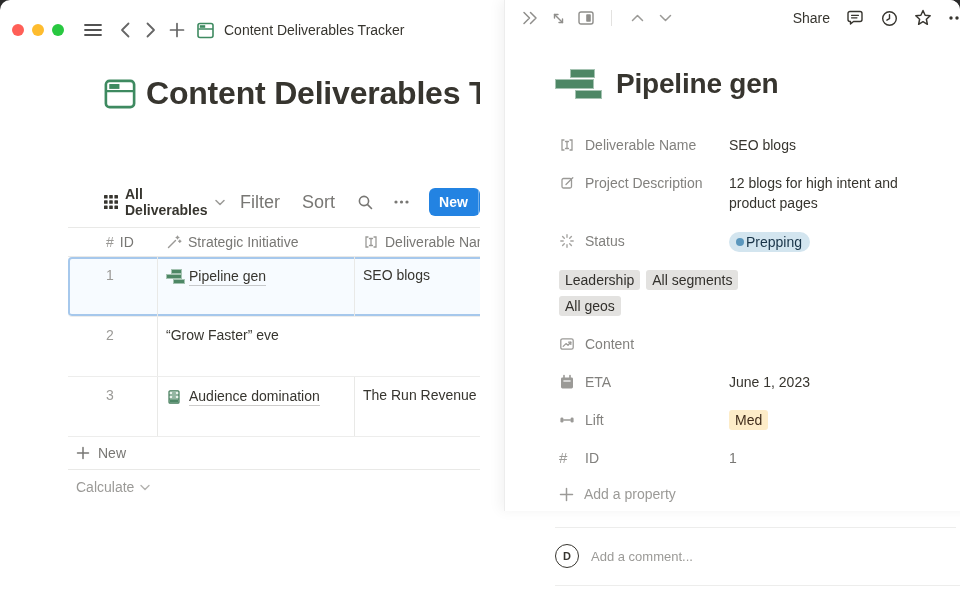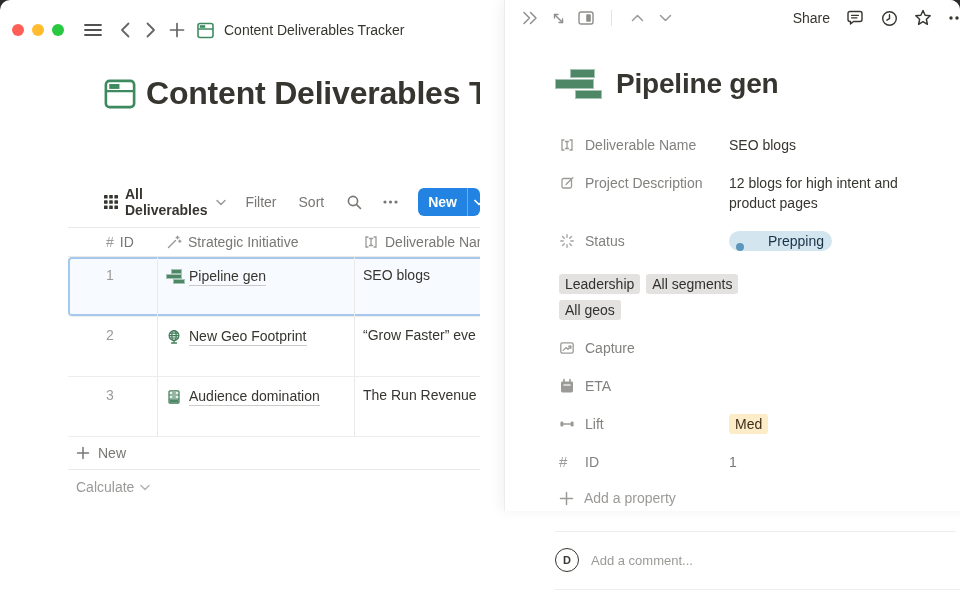--- a/index.html
+++ b/index.html
@@ -18,21 +18,21 @@
   .tb-ic + .tb-ic { margin-left:4px; }
   .win-title { margin-left:8px; font-size:14px; color:#37352f; white-space:nowrap; }
 
   .doc-title { margin:27px 0 0 104px; display:flex; align-items:center; gap:10px; white-space:nowrap; }
   .doc-title .big-ic { width:32px; height:32px; flex:0 0 auto; }
   .doc-title h1 { font-size:32px; font-weight:700; letter-spacing:-0.2px; color:#37352f; }
 
   .toolbar { margin:73px 0 8px 104px; width:376px; height:34px; display:flex; align-items:center; }
   .view-switch { display:flex; align-items:center; gap:7px; font-size:14px; font-weight:600; color:#37352f; cursor:pointer; }
   .tb-gap { width:22px; }
-  .tb-link { font-size:14px; color:#787774; margin-right:22px; cursor:pointer; }
+  .tb-link { font-size:18px; color:#787774; margin-right:22px; cursor:pointer; }
   .tool-ic { color:#787774; display:inline-flex; margin-right:20px; cursor:pointer; }
   .new-btn { margin-left:auto; display:flex; align-items:stretch; height:28px; border-radius:6px; overflow:hidden;
              background:var(--blue); color:#fff; font-size:14px; font-weight:600; cursor:pointer; }
   .new-btn .lbl { display:flex; align-items:center; padding:0 10px; }
   .new-btn .split { display:flex; align-items:center; padding:0 6px; border-left:1px solid rgba(255,255,255,.35); }
 
   .dbtable { margin:5px 0 0 68px; width:560px; font-size:14px; }
   .thead { display:grid; grid-template-columns:90px 197px 273px; height:30px;
            border-top:1px solid #e9e9e7; border-bottom:1px solid #e9e9e7; color:#787774; }
   .thead .th { display:flex; align-items:center; gap:6px; padding-left:8px; overflow:hidden; white-space:nowrap; }
@@ -80,21 +80,21 @@
   .prop .plabel { width:170px; flex:0 0 auto; display:flex; align-items:flex-start; gap:10px; color:#82817e; font-size:14px; line-height:20px; cursor:pointer; }
   .plabel .pic { width:16px; height:16px; flex:0 0 auto; display:inline-flex; color:#9b9a97; margin-top:2px; }
   .pic .hash { font-size:15px; color:#9b9a97; line-height:16px; }
   .prop .pvalue { width:218px; font-size:14px; line-height:20px; color:#37352f; cursor:pointer; }
   .pvalue.muted { color:#787774; }
   .tags { display:flex; flex-wrap:wrap; gap:6px; }
   .tag { display:inline-block; height:20px; line-height:20px; padding:0 6px; border-radius:3px; font-size:14px; color:#32302c; white-space:nowrap; }
   .tag.gray { background:var(--tg-gray); }
   .tag.green { background:var(--tg-green); color:#1c3829; }
   .tag.yellow { background:var(--tg-yellow); color:#402c1b; }
-  .status-pill { display:inline-flex; align-items:flex-end; gap:24px; height:20px; padding:0 8px 0 7px;
+  .status-pill { display:inline-flex; align-items:center; gap:2px; height:20px; padding:0 8px 0 7px;
                  border-radius:10px; background:var(--tg-blue); font-size:14px; color:#183347; }
   .status-pill .dot { width:8px; height:8px; border-radius:50%; background:var(--dot); }
   .addprop { display:flex; align-items:center; gap:10px; padding:9px 0; color:#9b9a97; font-size:14px; cursor:pointer; }
 
   .hdiv { height:1px; background:#ededec; margin:16px 28px 0 50px; }
   .comment { display:flex; align-items:center; gap:12px; margin:16px 0 0 50px; }
   .avatar { width:24px; height:24px; border-radius:50%; border:1.5px solid #37352f; color:#37352f;
             display:flex; align-items:center; justify-content:center; font-size:11px; font-weight:600; }
   .comment .ph { color:#9b9a97; font-size:13px; cursor:text; }
   .hdiv.bottom { margin-top:17px; margin-right:16px; }
@@ -239,32 +239,20 @@
               <i class="b2"></i>
               <i class="b3"></i>
             </span>
           <span class="init-link">Pipeline gen</span>
         </div>
         <div class="td">SEO blogs</div>
       </div>
 
       <div class="trow">
         <div class="td c1">2</div>
-        <div class="td c2">
-          <span class="row-ic">
-            <svg width="16" height="16" viewBox="0 0 16 16" fill="none" stroke="#417a58" stroke-width="1.2">
-                <circle cx="8" cy="6.6" r="4.9" fill="#e9f2ec"></circle>
-                <ellipse cx="8" cy="6.6" rx="2.2" ry="4.9"></ellipse>
-                <path d="M3.2 6.6h9.6M3.8 4.2h8.4M3.8 9h8.4"></path>
-                <path d="M8 11.5v2" stroke-width="1.4"></path>
-                <path d="M5.6 14h4.8" stroke-width="1.4" stroke-linecap="round"></path>
-              </svg>
-          </span>
-          <span class="init-link">New Geo Footprint</span>
-        </div>
         <div class="td">“Grow Faster” eve</div>
       </div>
 
       <div class="trow">
         <div class="td c1">3</div>
         <div class="td c2">
           <span class="row-ic">
             <svg width="16" height="16" viewBox="0 0 16 16">
                 <rect x="3" y="1.8" width="10" height="12.4" rx="1" fill="#e9f2ec" stroke="#417a58" stroke-width="1.2"></rect>
                 <path d="M3 6h10M3 10h10" stroke="#417a58" stroke-width="1.1"></path>
@@ -425,35 +413,36 @@
 
       <div class="prop">
         <span class="plabel">
           <span class="pic">
             <svg width="16" height="16" viewBox="0 0 16 16" fill="none" stroke="#9b9a97" stroke-width="1.3" stroke-linecap="round" stroke-linejoin="round">
                 <rect x="1.8" y="2.8" width="12.4" height="10.4" rx="1.8"></rect>
                 <path d="M4.2 10.4 7 7.6l2 1.6 2.8-3"></path>
                 <path d="M11.8 8.4v-2.2h-2.2"></path>
               </svg>
           </span>
-          <span>Capture</span>
+          <span>Content</span>
         </span>
       </div>
 
       <div class="prop">
         <span class="plabel">
           <span class="pic">
             <svg width="16" height="16" viewBox="0 0 16 16">
                 <rect x="2" y="3.4" width="12" height="11" rx="1.4" fill="#9b9a97"></rect>
                 <path d="M5 1.6v3M11 1.6v3" stroke="#9b9a97" stroke-width="1.6" stroke-linecap="round"></path>
                 <path d="M4.4 7h7.2" stroke="#fff" stroke-width="1.2"></path>
               </svg>
           </span>
           <span>ETA</span>
         </span>
+        <span class="pvalue">June 1, 2023</span>
       </div>
 
       <div class="prop">
         <span class="plabel">
           <span class="pic">
             <svg width="16" height="16" viewBox="0 0 16 16" fill="none" stroke="#9b9a97" stroke-width="1.4" stroke-linecap="round">
                 <rect x="1.4" y="5.4" width="3" height="5.2" rx="1.4" fill="#9b9a97" stroke="none"></rect>
                 <rect x="11.6" y="5.4" width="3" height="5.2" rx="1.4" fill="#9b9a97" stroke="none"></rect>
                 <path d="M4.6 8h6.8"></path>
               </svg>

